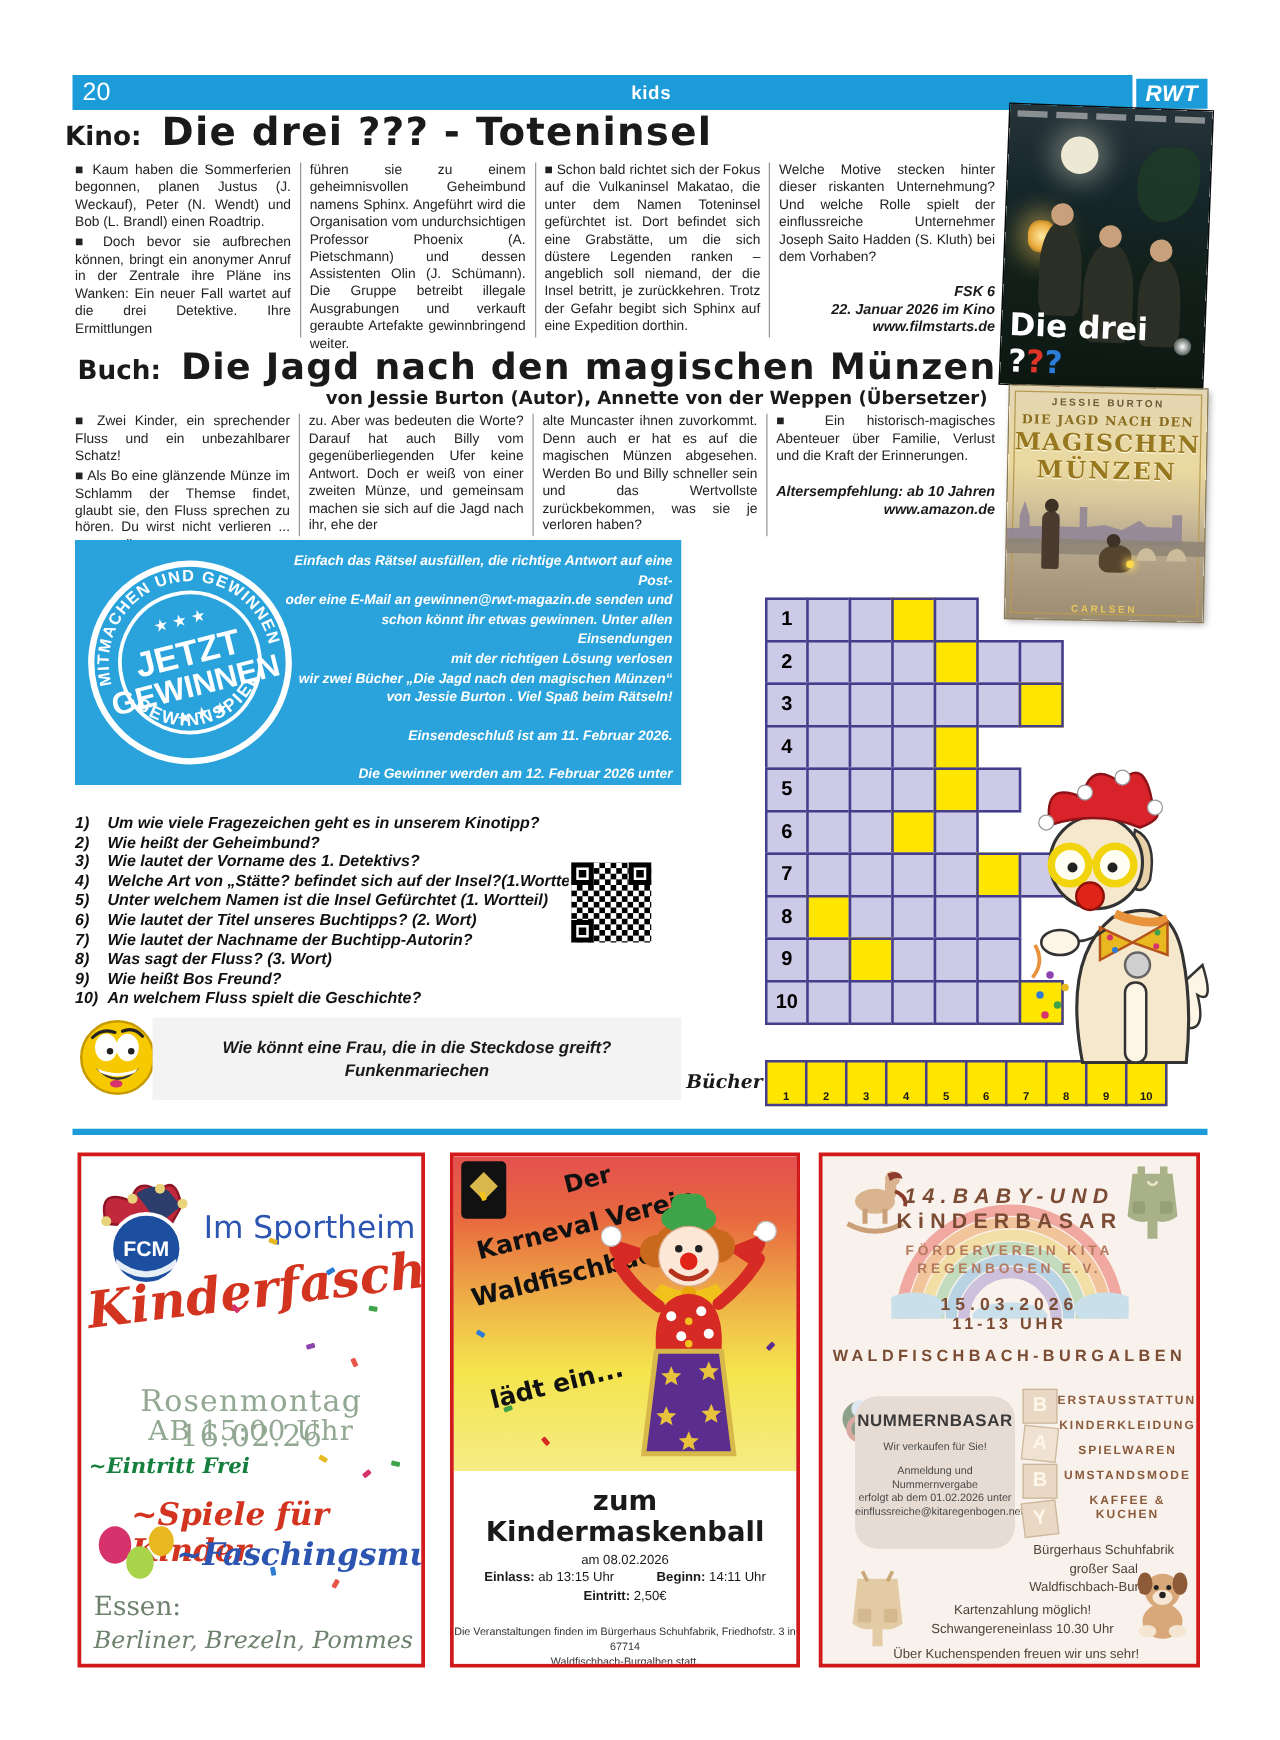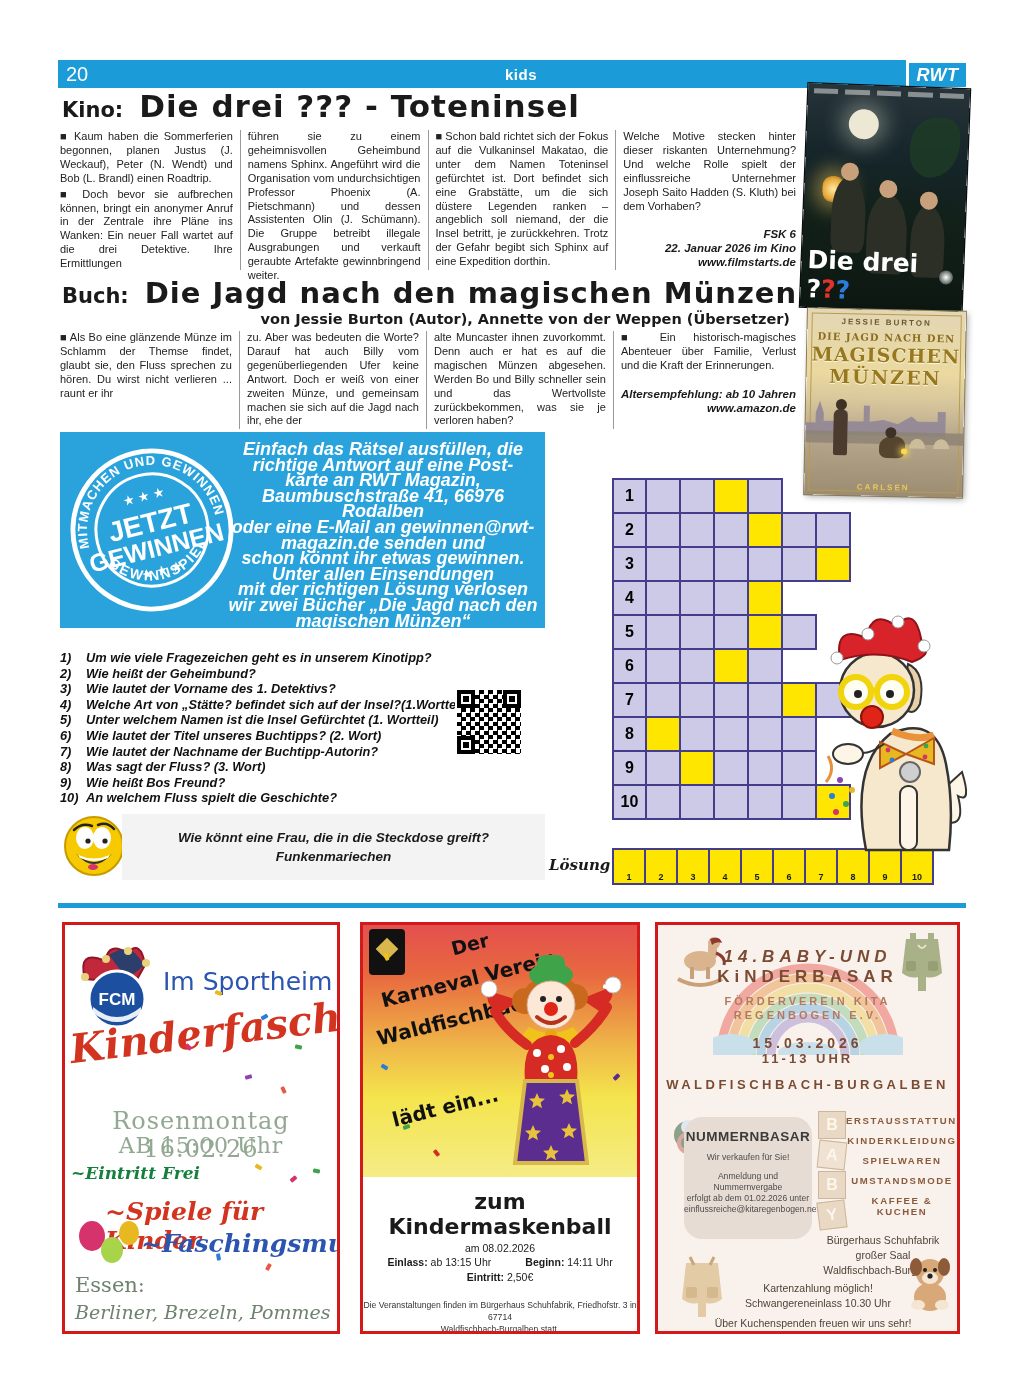--- a/index.html
+++ b/index.html
@@ -10,21 +10,21 @@
            display:flex;align-items:center;}
   .hdr-page{color:#fff;font-size:20px;padding-left:8px;width:70px;}
   .hdr-kids{color:#fff;font-weight:bold;font-size:15px;flex:1;text-align:center;letter-spacing:.5px;}
   .rwt-logo{position:absolute;left:909px;top:63px;width:57px;height:24px;background:#1b9bd7;
             color:#fff;font-weight:bold;font-style:italic;font-size:18px;display:flex;
             align-items:center;justify-content:center;letter-spacing:.5px;}
   
   .sec-head{position:absolute;display:flex;align-items:baseline;gap:16px;}
   .sec-label{font-family:"DejaVu Sans",sans-serif;font-size:21px;font-weight:bold;}
   .sec-title{font-family:"DejaVu Sans",sans-serif;font-weight:bold;letter-spacing:1px;}
-  .kino-head{left:62px;top:88px;}
+  .kino-head{left:52px;top:88px;}
   .kino-head .sec-title{font-size:31px;}
   .buch-head{left:62px;top:276px;}
   .buch-head .sec-title{font-size:29px;}
   .byline{position:absolute;left:260px;top:311px;width:530px;text-align:right;
           font-weight:bold;font-size:14.5px;font-family:"DejaVu Sans",sans-serif;}
   
   .cols{position:absolute;display:flex;}
   .col{flex:1;padding:0 7px;border-right:1px solid #999;}
   .col:first-child{padding-left:0;}
   .col:last-child{border-right:none;padding-right:0;}
@@ -73,21 +73,21 @@
   .kid1{position:absolute;left:28px;top:100px;width:14px;height:46px;background:#4a3b2e;border-radius:6px 6px 2px 2px;}
   .kid1:before{content:"";position:absolute;left:2px;top:-10px;width:11px;height:11px;border-radius:50%;background:#3e3226;}
   .kid2{position:absolute;left:74px;top:126px;width:26px;height:22px;background:#55452f;border-radius:50% 40% 30% 30%;}
   .kid2:before{content:"";position:absolute;left:6px;top:-9px;width:11px;height:11px;border-radius:50%;background:#3e3226;}
   .coin{position:absolute;left:96px;top:138px;width:6px;height:6px;border-radius:50%;background:#ffd84a;box-shadow:0 0 6px 2px rgba(255,220,90,.8);}
   .bc-pub{position:absolute;bottom:4px;width:100%;text-align:center;font-size:8px;letter-spacing:2px;color:#e8c75a;font-weight:bold;}
   
   .contest{position:absolute;left:60px;top:432px;width:485px;height:196px;background:#2aa3dc;}
   .stamp{position:absolute;left:6px;top:12px;width:172px;height:172px;transform:rotate(-14deg);}
   .contest-text{position:absolute;left:168px;top:10px;width:310px;color:#fff;font-weight:bold;
-                font-style:italic;font-size:18px;line-height:15.6px;text-align:center;
+                font-style:italic;font-size:11px;line-height:15.6px;text-align:right;
                 font-family:"Liberation Sans",sans-serif;}
   .contest-text .gap{height:15px;}
   
   .questions{position:absolute;left:60px;top:650px;width:430px;}
   .qrow{display:flex;font-weight:bold;font-style:italic;font-size:12.8px;line-height:15.6px;color:#111;}
   .qnum{width:26px;flex:none;}
   
   .qr{position:absolute;left:455px;top:688px;width:68px;height:68px;background:#fff;}
   .qr-pat{position:absolute;inset:2px;background:repeating-conic-gradient(#000 0% 25%,#fff 0% 50%) 0 0/9px 9px;}
   .finder{position:absolute;width:18px;height:18px;border:4px solid #000;background:#fff;box-sizing:border-box;}
@@ -242,20 +242,21 @@
   </div>
 
   <div class="sec-head buch-head">
     <span class="sec-label">Buch:</span>
     <span class="sec-title">Die Jagd nach den magischen Münzen</span>
   </div>
   <div class="byline">von Jessie Burton (Autor), Annette von der Weppen (Übersetzer)</div>
 
   <div class="cols buch-cols">
     <div class="col">
+      <p>■  Zwei Kinder, ein sprechender Fluss und ein unbezahlbarer Schatz!</p>
       <p>■ Als Bo eine glänzende Münze im Schlamm der Themse findet, glaubt sie, den Fluss sprechen zu hören. Du wirst nicht verlieren ... raunt er ihr</p>
     </div>
     <div class="col">
       <p>zu. Aber was bedeuten die Worte? Darauf hat auch Billy vom gegenüberliegenden Ufer keine Antwort. Doch er weiß von einer zweiten Münze, und gemeinsam machen sie sich auf die Jagd nach ihr, ehe der</p>
     </div>
     <div class="col">
       <p>alte Muncaster ihnen zuvorkommt. Denn auch er hat es auf die magischen Münzen abgesehen. Werden Bo und Billy schneller sein und das Wertvollste zurückbekommen, was sie je verloren haben?</p>
     </div>
     <div class="col">
       <p>■ Ein historisch-magisches Abenteuer über Familie, Verlust und die Kraft der Erinnerungen.</p>
@@ -302,21 +303,20 @@
           <textPath href="#arcB" startOffset="50%" text-anchor="middle">GEWINNSPIEL</textPath>
         </text>
         <text x="86" y="56" text-anchor="middle" font-size="13" fill="#fff">★ ★ ★</text>
         <text x="86" y="88" text-anchor="middle" font-family="Liberation Sans, sans-serif" font-size="28" font-weight="bold" fill="#fff">JETZT</text>
         <text x="86" y="113" text-anchor="middle" font-family="Liberation Sans, sans-serif" font-size="25" font-weight="bold" fill="#fff">GEWINNEN</text>
         <text x="86" y="132" text-anchor="middle" font-size="13" fill="#fff">★ ★ ★</text>
       </svg>
     </div>
     <div class="contest-text">
       <div>Einfach das Rätsel ausfüllen, die richtige Antwort auf eine Post-</div>
-      <div>karte an RWT Magazin, Baumbuschstraße 41, 66976 Rodalben</div>
       <div>oder eine E-Mail an gewinnen@rwt-magazin.de senden und</div>
       <div>schon könnt ihr etwas gewinnen. Unter allen Einsendungen</div>
       <div>mit der richtigen Lösung verlosen</div>
       <div>wir zwei Bücher „Die Jagd nach den magischen Münzen“</div>
       <div>von Jessie Burton . Viel Spaß beim Rätseln!</div>
       <div class="gap"></div>
       <div>Einsendeschluß ist am 11. Februar 2026.</div>
       <div class="gap"></div>
       <div>Die Gewinner werden am  12. Februar 2026 unter</div>
       <div>www.mathiasedrich.de/rwt-gewinnspiel veröffentlicht!</div>
@@ -475,21 +475,21 @@
       <div class="prow">
         <div class="pcell plabel">10</div>
         <div class="pcell"></div>
         <div class="pcell"></div>
         <div class="pcell"></div>
         <div class="pcell"></div>
         <div class="pcell"></div>
         <div class="pcell pyellow"></div>
       </div>
     </div>
-  <div class="sol-label">Lösung</div>
+  <div class="sol-label">Bücher</div>
   <div class="solrow">
       <div class="scell">
         <span>1</span>
       </div>
       <div class="scell">
         <span>2</span>
       </div>
       <div class="scell">
         <span>3</span>
       </div>

